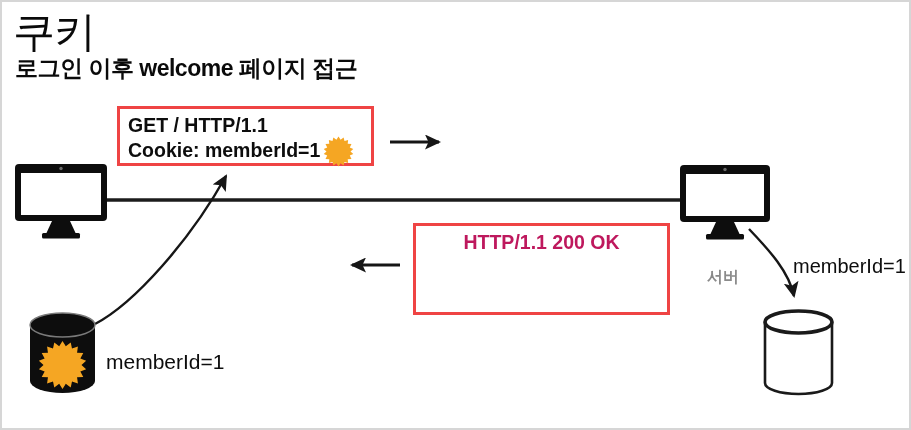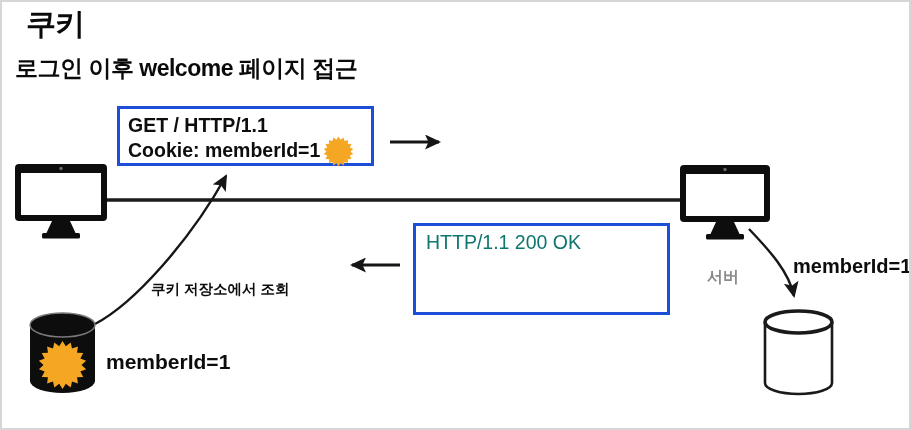--- a/index.html
+++ b/index.html
@@ -10,35 +10,35 @@
   .frame {
     position: relative;
     width: 911px;
     height: 430px;
     background: #ffffff;
     border: 2px solid #d6d6d6;
     overflow: hidden;
   }
   .abs { position: absolute; }
   .page-title {
-    left: 24px; top: 2px;
-    font-size: 30px;
-    font-weight: 700;
+    left: 11px; top: 2px;
+    font-size: 42px;
+    font-weight: 400;
     color: #0a0a0a;
     letter-spacing: -1px;
   }
   .page-subtitle {
     left: 13px; top: 51px;
     font-size: 23px;
     font-weight: 800;
     color: #0a0a0a;
     letter-spacing: -0.5px;
   }
   .msg-box {
-    border: 3px solid #1d4ed8;
+    border: 3px solid #ef4444;
     background: #ffffff;
   }
   .request-box {
     left: 115px; top: 104px;
     width: 257px; height: 60px;
     padding: 4px 8px 0 8px;
   }
   .request-line {
     font-size: 19.5px;
     font-weight: 800;
@@ -46,40 +46,41 @@
     line-height: 1.26;
     white-space: nowrap;
   }
   .response-box {
     left: 411px; top: 221px;
     width: 257px; height: 92px;
     padding: 5px 10px 0 10px;
   }
   .response-status {
     font-size: 19.5px;
-    font-weight: 400;
-    color: #0f766e;
+    font-weight: 700;
+    color: #be185d;
     white-space: nowrap;
+    text-align: center;
   }
   .response-greeting {
     position: absolute;
     left: 10px; bottom: 7px;
     white-space: nowrap;
     color: #0d0d0d;
   }
   .greeting-prefix { font-size: 18px; font-weight: 500; }
   .greeting-name { font-size: 28px; font-weight: 800; letter-spacing: -0.5px; }
   .node-label {
     font-size: 16px;
     font-weight: 700;
     color: #8a8a8a;
     white-space: nowrap;
   }
   .value-label {
-    font-weight: 700;
+    font-weight: 400;
     color: #0d0d0d;
     white-space: nowrap;
   }
   .lookup-label {
     left: 149px; top: 278px;
     font-size: 14.5px;
     font-weight: 800;
     color: #0d0d0d;
     white-space: nowrap;
   }
@@ -149,17 +150,16 @@
       <polygon class="starburst" fill="#F5A623" points="15.50,0.50 17.58,3.68 20.63,1.40 21.50,5.11 25.14,4.01 24.69,7.79 28.49,8.00 26.78,11.40 30.27,12.90 27.50,15.50 30.27,18.10 26.78,19.60 28.49,23.00 24.69,23.21 25.14,26.99 21.50,25.89 20.63,29.60 17.58,27.32 15.50,30.50 13.42,27.32 10.37,29.60 9.50,25.89 5.86,26.99 6.31,23.21 2.51,23.00 4.22,19.60 0.73,18.10 3.50,15.50 0.73,12.90 4.22,11.40 2.51,8.00 6.31,7.79 5.86,4.01 9.50,5.11 10.37,1.40 13.42,3.68"></polygon>
     </svg>
   </div>
 
   <div class="abs msg-box response-box">
     <div class="response-status">HTTP/1.1 200 OK</div>
   </div>
 
   <div class="abs node-label" style="left:705px; top:265px;">서버</div>
 
-  <div class="abs lookup-label">쿠키 저장소에서 조회</div>
   <div class="abs value-label" style="left:104px; top:348px; font-size:21px;">memberId=1</div>
   <div class="abs value-label" style="left:791px; top:253px; font-size:20px;">memberId=1</div>
 
 </div>
 
 </body></html>

